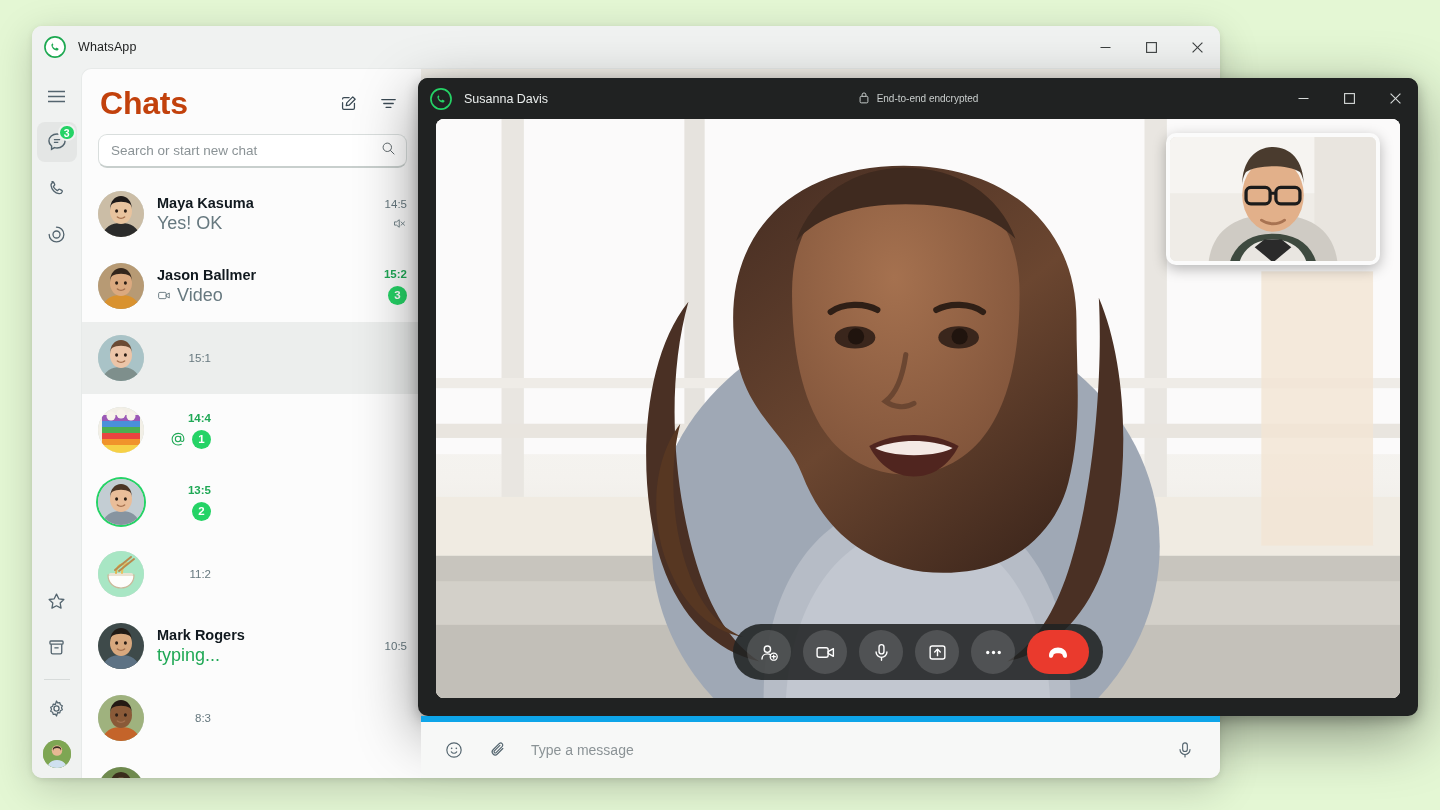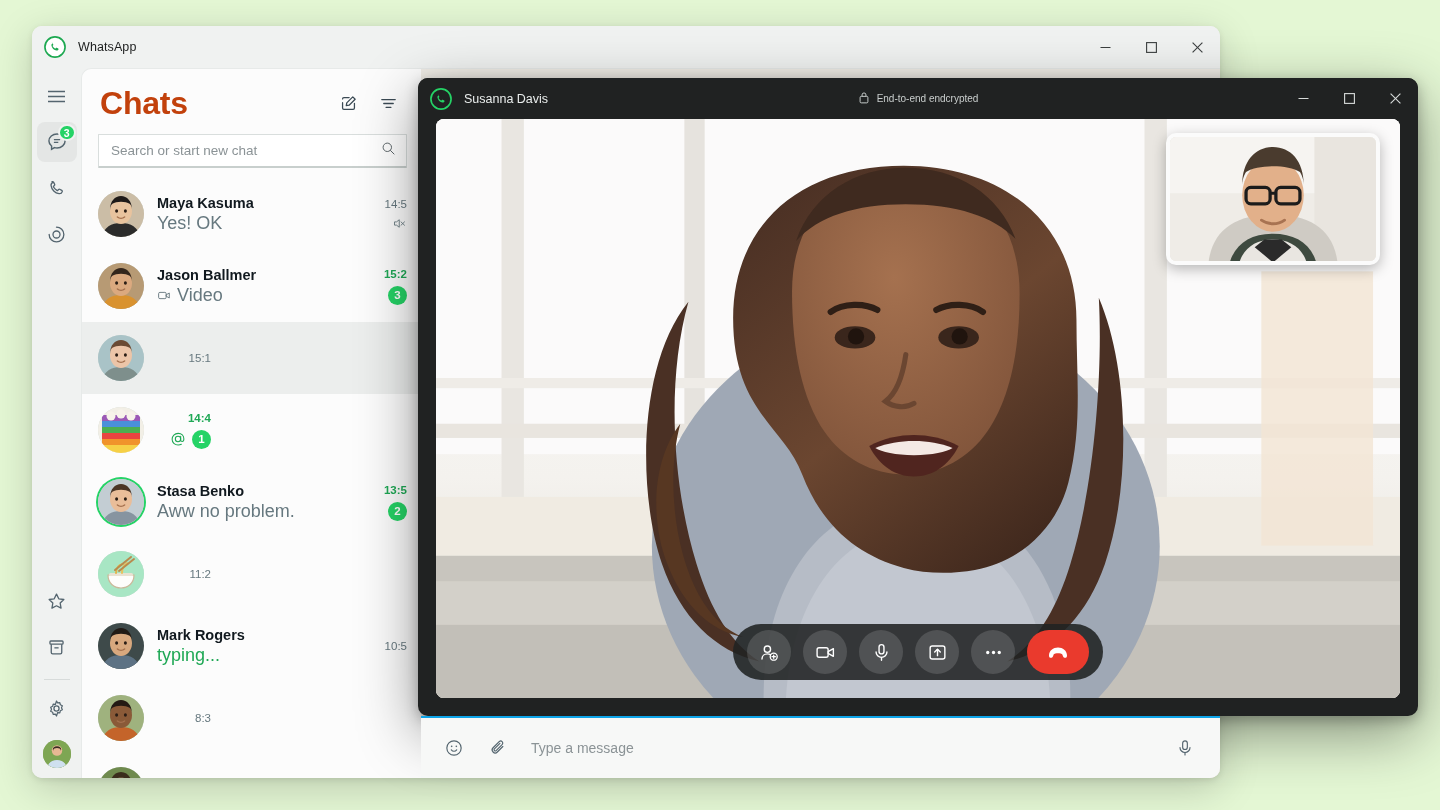--- a/index.html
+++ b/index.html
@@ -90,21 +90,21 @@
   .list-title { font-size: 32px; font-weight: bold; color: #c2410c; letter-spacing: -.2px; }
   .list-head-actions { margin-left: auto; display: flex; gap: 6px; }
   .icon-btn {
     width: 34px; height: 34px; border-radius: 50%;
     display: flex; align-items: center; justify-content: center; color: #3b4a54;
   }
   .search-wrap { padding: 6px 14px 10px 16px; }
   .search-box {
     height: 34px; background: #fff;
     border: 1px solid #d9dedd; border-bottom: 2px solid #c8cfcd;
-    border-radius: 1px;
+    border-radius: 9px;
     display: flex; align-items: center; padding: 0 10px 0 12px;
   }
   .search-ph { font-size: 13.5px; color: #8b9396; flex: 1; }
   .search-box .mag { color: #5a6468; }
 
   .chat-list { flex: 1; overflow: hidden; }
   .chat-row {
     height: 72px; display: flex; align-items: center;
     padding: 0 14px 0 16px; position: relative;
   }
@@ -161,21 +161,21 @@
       radial-gradient(circle at 12px 18px, transparent 6px, #d9d2c6 6px, #d9d2c6 7px, transparent 7px),
       radial-gradient(circle at 70px 60px, transparent 4px, #d9d2c6 4px, #d9d2c6 5px, transparent 5px),
       radial-gradient(circle at 120px 25px, transparent 8px, #ded7cb 8px, #ded7cb 9px, transparent 9px),
       radial-gradient(circle at 40px 95px, transparent 5px, #ded7cb 5px, #ded7cb 6px, transparent 6px);
     background-size: 150px 130px, 150px 130px, 150px 130px, 150px 130px;
   }
   .conv-spacer { flex: 1; }
   .composer {
     position: relative; z-index: 2;
     background: #f7f8f7;
-    border-top: 2px solid #0ea5e9;
+    border-top: 6px solid #0ea5e9;
     height: 62px; display: flex; align-items: center;
     padding: 0 18px 0 16px; gap: 10px;
   }
   .composer-input { flex: 1; font-size: 14px; color: #8b9396; padding-left: 6px; }
   .composer .icon-btn { color: #54656f; }
 
   
   .call-window {
     position: absolute; left: 418px; top: 78px;
     width: 1000px; height: 638px;
@@ -487,26 +487,20 @@
               <div class="avatar ring">
                 <svg viewBox="0 0 46 46">
     <rect width="46" height="46" fill="#c3cdd3"></rect>
     <path d="M4 46c2-10 9-14 19-14s17 4 19 14z" fill="#8794a0"></path>
     <ellipse cx="23" cy="20" rx="11" ry="13" fill="#e9bd99"></ellipse>
     <path d="M12 19c0-9 5-14 11-14s11 5 11 14c0-4-2-6-2-6-5-3-13-3-18 0 0 0-2 2-2 6z" fill="#4b3526"></path>
     <ellipse cx="18.6" cy="20" rx="1.5" ry="1.7" fill="#2a1d15"></ellipse>
     <ellipse cx="27.4" cy="20" rx="1.5" ry="1.7" fill="#2a1d15"></ellipse>
     <path d="M19.4 26c2 1.6 5.2 1.6 7.2 0" fill="none" stroke="#a5714f" stroke-width="1.5" stroke-linecap="round"></path>
   </svg>
-              </div>
-              <div class="chat-main">
-                <div class="chat-name">Stasa Benko</div>
-                <div class="chat-msg">
-                  <span>Aww no problem.</span>
-                </div>
               </div>
               <div class="chat-meta">
                 <div class="chat-time unread">13:5</div>
                 <div class="meta-row">
                   <span class="count-badge">2</span>
                 </div>
               </div>
             </div>
             <div class="chat-row">
               <div class="avatar">

